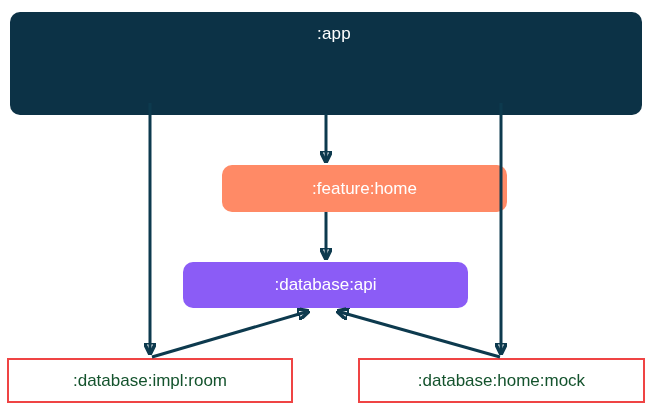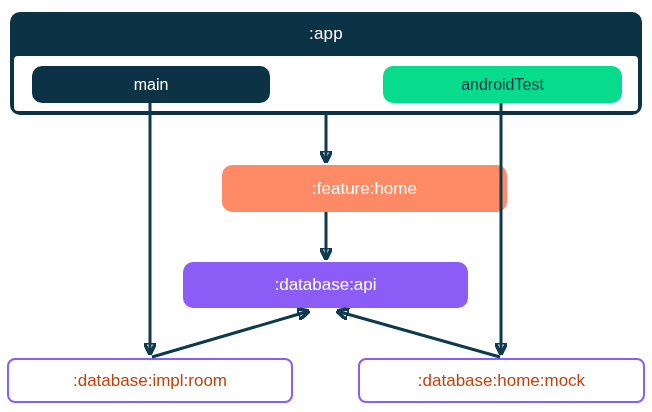--- a/index.html
+++ b/index.html
@@ -11,21 +11,21 @@
     overflow:hidden;
   }
   
   .app-container{
     position:absolute;left:10px;top:12px;width:632px;height:103px;
     background:#0c3246;border-radius:10px;
   }
   .app-header{
     position:absolute;left:0;top:0;width:100%;height:44px;
     display:flex;align-items:center;justify-content:center;
-    color:#ffffff;font-size:17px;letter-spacing:.2px;
+    color:#ffffff;font-size:17px;letter-spacing:.2px;padding-left:8px;
   }
   .app-body{
     position:absolute;left:4px;right:4px;bottom:4px;height:55px;
     background:#ffffff;border-radius:4px;
   }
   .sourceset{
     position:absolute;top:10px;height:37px;border-radius:10px;
     display:flex;align-items:center;justify-content:center;
     font-size:16px;
   }
@@ -33,45 +33,41 @@
   .ss-androidtest{left:369px;width:239px;background:#06dc8c;color:#0c3246;}
   
   .node{
     position:absolute;border-radius:10px;
     display:flex;align-items:center;justify-content:center;
     font-size:17px;
   }
   .node-feature{left:183px;top:165px;width:285px;height:47px;background:#ff8a66;color:#ffffff;margin-left:39px;}
   .node-api{left:183px;top:262px;width:285px;height:46px;background:#8b5cf6;color:#ffffff;}
   .node-impl{
-    background:#ffffff;border:2px solid #8b5cf6;border-radius:8px;
-    color:#c2410c;box-sizing:border-box;
+    background:#ffffff;border:2px solid #ef4444;border-radius:0;
+    color:#14532d;box-sizing:border-box;
   }
   .node-room{left:7px;top:358px;width:286px;height:45px;}
   .node-mock{left:358px;top:358px;width:287px;height:45px;}
   
   svg.edges{
     position:absolute;left:0;top:0;width:652px;height:412px;
     pointer-events:none;
   }
   svg.edges path{
     stroke:#0d3a4e;stroke-width:3;fill:none;
   }
 </style>
 </head>
 <body>
 
 <div class="canvas">
 
   <div class="app-container">
     <div class="app-header">:app</div>
-    <div class="app-body">
-      <div class="sourceset ss-main">main</div>
-      <div class="sourceset ss-androidtest">androidTest</div>
-    </div>
   </div>
 
   <div class="node node-feature">:feature:home</div>
   <div class="node node-api">:database:api</div>
   <div class="node node-impl node-room">:database:impl:room</div>
   <div class="node node-impl node-mock">:database:home:mock</div>
 
   <svg class="edges" viewBox="0 0 652 412" xmlns="http://www.w3.org/2000/svg">
     <defs>
       <marker id="arrow" viewBox="0 0 10 10" refX="7" refY="5" markerWidth="4" markerHeight="4" orient="auto-start-reverse">

